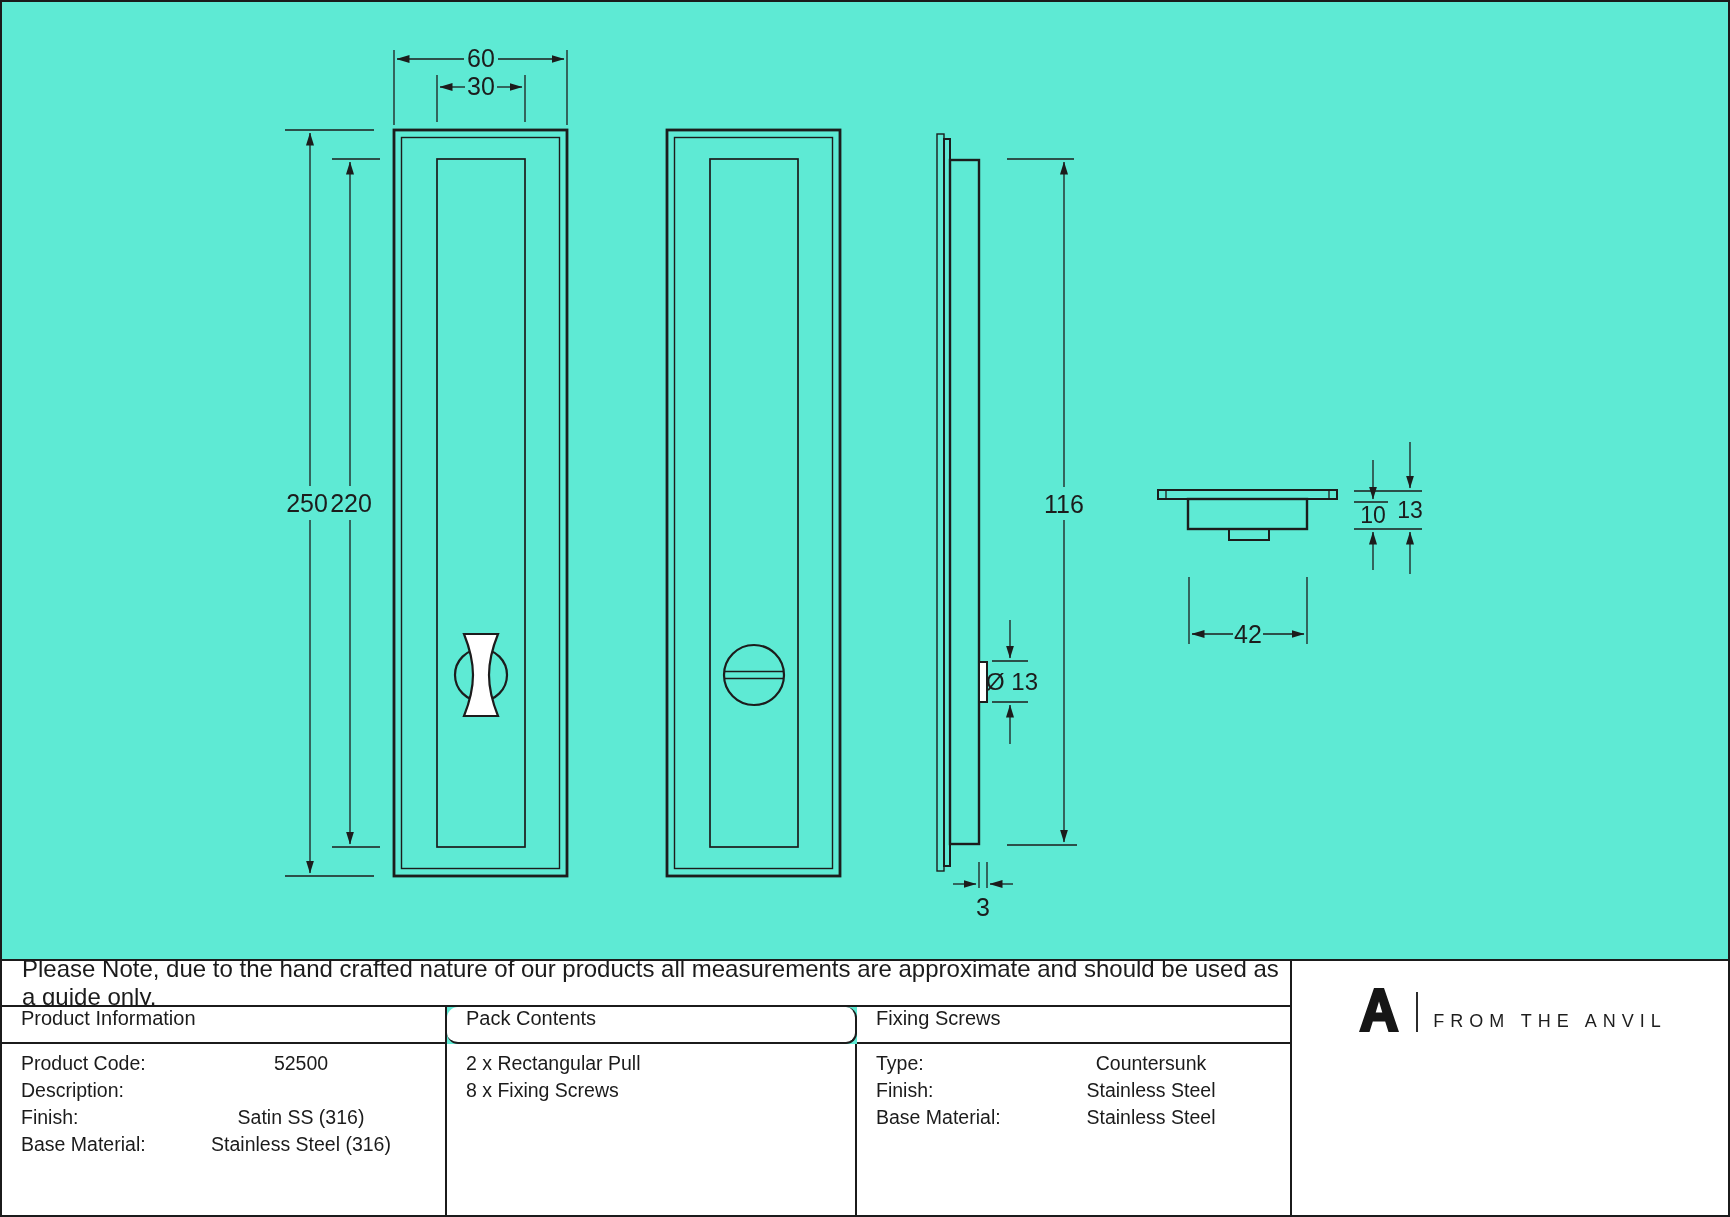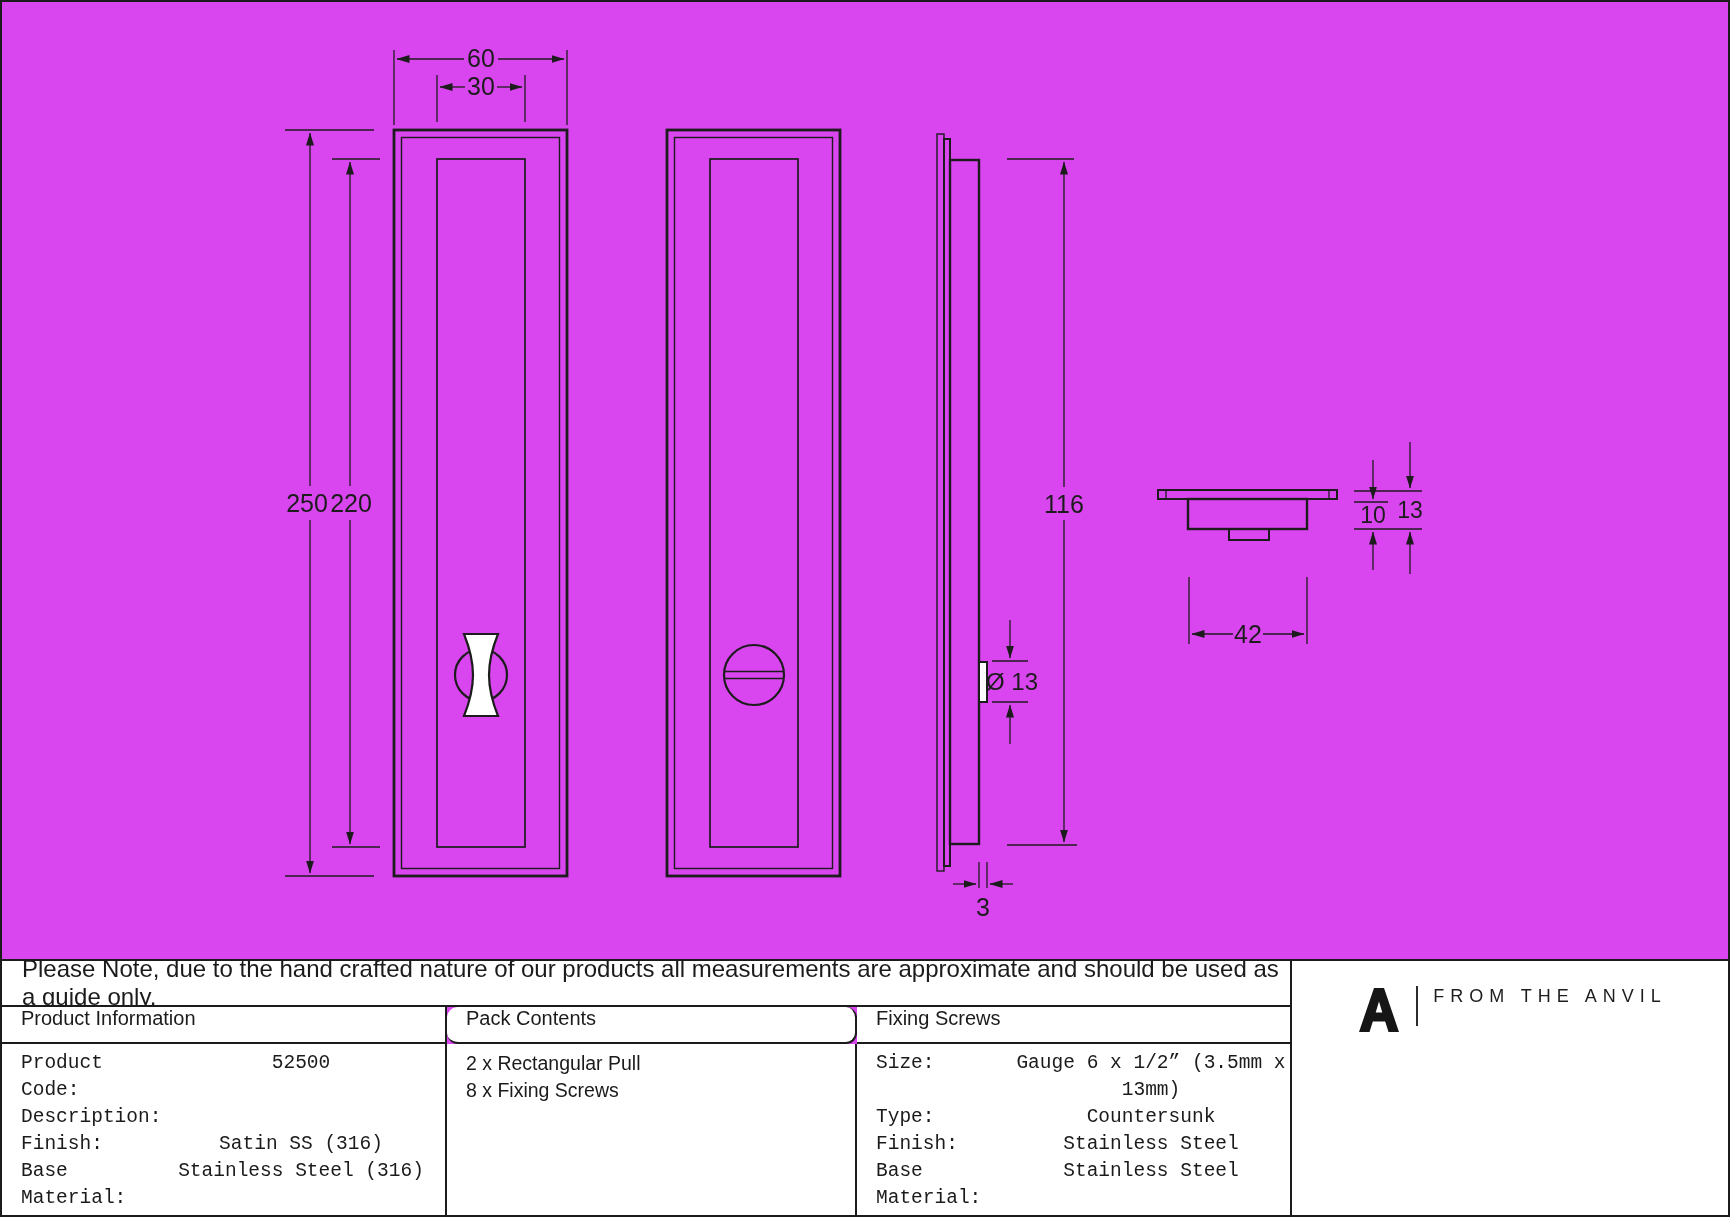--- a/index.html
+++ b/index.html
@@ -1,17 +1,17 @@
 <!DOCTYPE html>
 <html><head>
 <meta charset="utf-8">
 <style>
   html,body{margin:0;padding:0;background:#fff;}
   .sheet{
-    position:relative;width:1730px;height:1217px;background:#d946ef;
+    position:relative;width:1730px;height:1217px;background:#5eead4;
     box-sizing:border-box;border:2px solid #1b1b1b;overflow:hidden;
     font-family:"Liberation Sans",sans-serif;color:#1b1b1b;
   }
   svg text{font-family:"Liberation Sans",sans-serif;fill:#1c1c1c;}
   .drawing{position:absolute;left:0;top:0;}
   
   .cell{position:absolute;box-sizing:border-box;background:#fff;}
   .note-cell{left:0;top:957px;width:1290px;height:48px;
     border-top:2px solid #1b1b1b;border-bottom:2px solid #1b1b1b;
     display:flex;align-items:center;padding-left:20px;font-size:24px;}
@@ -20,25 +20,25 @@
     display:flex;justify-content:center;align-items:flex-start;padding-top:25px;}
   .hdr{top:1005px;height:37px;border-bottom:2px solid #1b1b1b;
     display:flex;padding-left:19px;font-size:20px;}
   .hdr1{left:0;width:445px;border-right:2px solid #1b1b1b;}
   .hdr2{left:445px;width:410px;border-right:2px solid #1b1b1b;border-radius:11px;}
   .hdr3{left:855px;width:433px;}
   .bodycell{top:1042px;height:175px;font-size:19.5px;line-height:27px;padding-top:6px;}
   .body1{left:0;width:445px;border-right:2px solid #1b1b1b;}
   .body2{left:445px;width:410px;border-right:2px solid #1b1b1b;padding-left:19px;}
   .body3{left:855px;width:433px;}
-  .kv{display:flex;font-family:Liberation Mono, monospace;}
+  .kv{display:flex;}
   .kv .k{width:136px;padding-left:19px;flex:none;}
   .kv .v{flex:1;text-align:center;}
   
-  .logo-row{display:flex;align-items:flex-start;gap:15px;}
+  .logo-row{display:flex;align-items:flex-end;gap:15px;}
   .logo-divider{width:2px;height:40px;background:#2b2b2b;}
   .brand-name{font-size:18px;letter-spacing:6px;color:#1d1d1d;white-space:nowrap;}
 </style>
 </head>
 <body>
 
 <div class="sheet">
 
   <svg class="drawing" width="1730" height="957" viewBox="0 0 1730 957">
     <defs>
@@ -192,24 +192,20 @@
     </div>
   </div>
 
   <div class="cell bodycell body2">
     <div>2 x Rectangular Pull</div>
     <div>8 x Fixing Screws</div>
   </div>
 
   <div class="cell bodycell body3">
     <div class="kv">
-      <span class="k">Size:</span>
-      <span class="v">Gauge 6 x 1/2” (3.5mm x 13mm)</span>
-    </div>
-    <div class="kv">
       <span class="k">Type:</span>
       <span class="v">Countersunk</span>
     </div>
     <div class="kv">
       <span class="k">Finish:</span>
       <span class="v">Stainless Steel</span>
     </div>
     <div class="kv">
       <span class="k">Base Material:</span>
       <span class="v">Stainless Steel</span>

